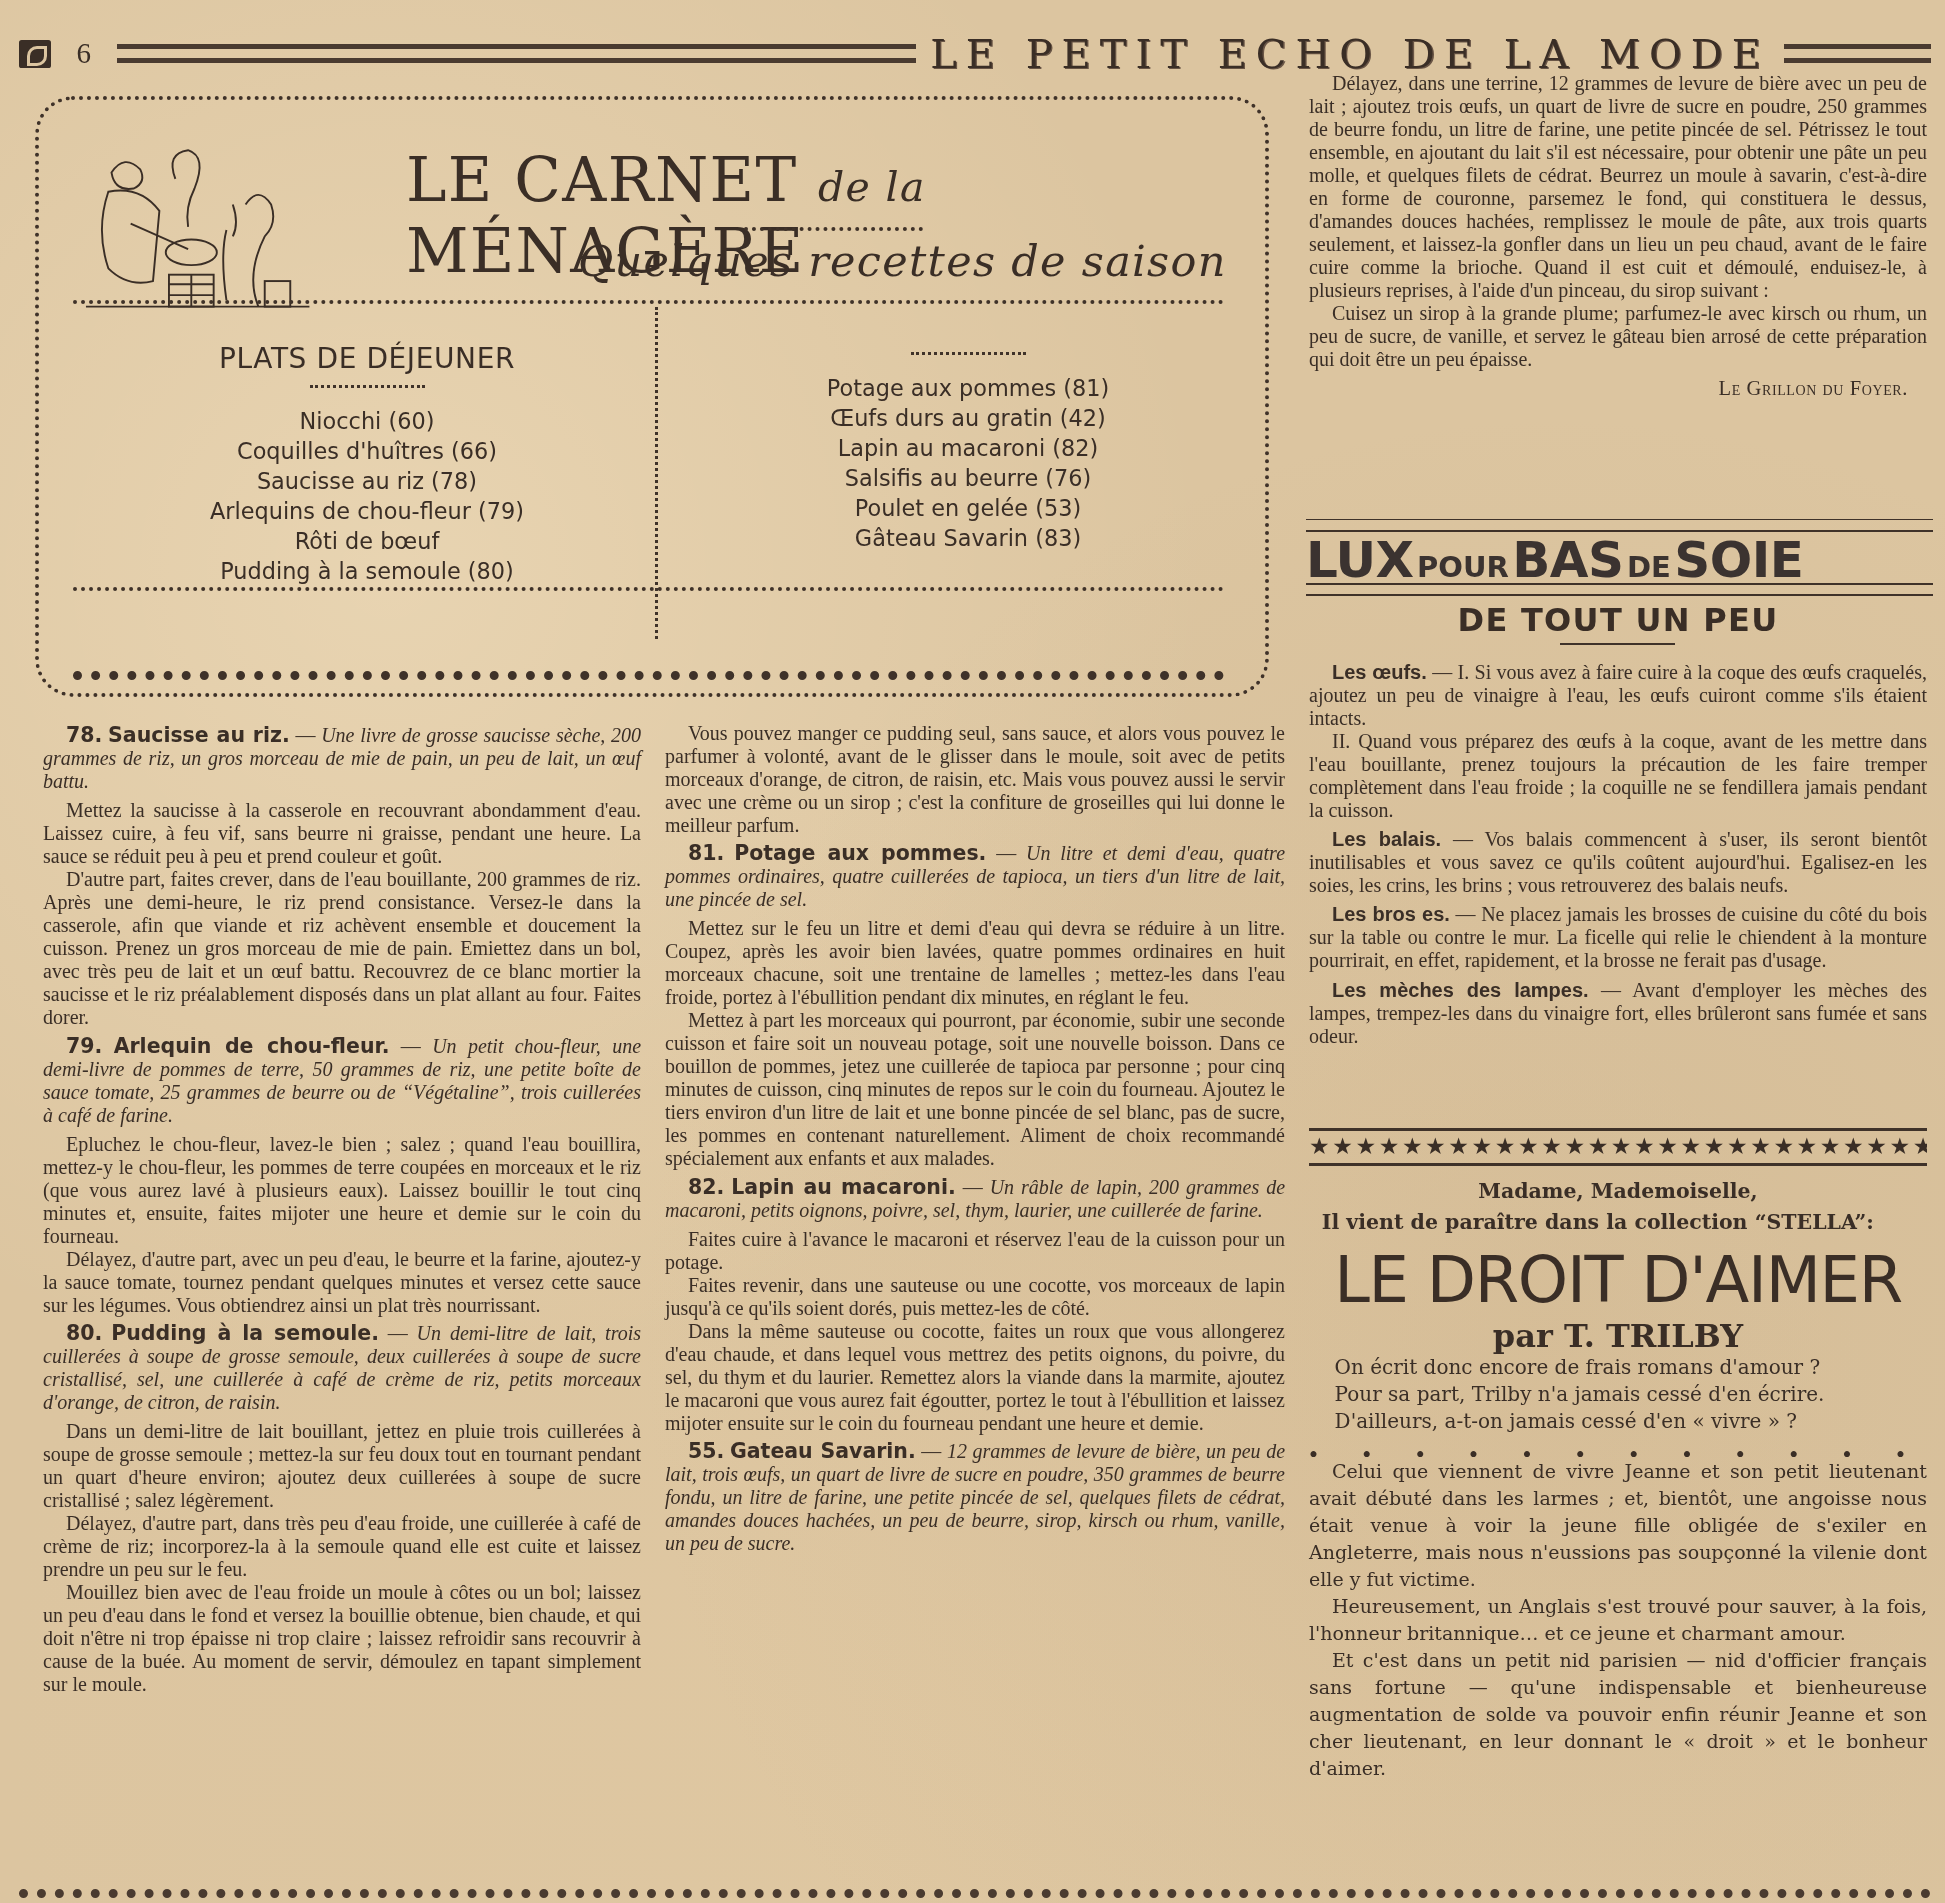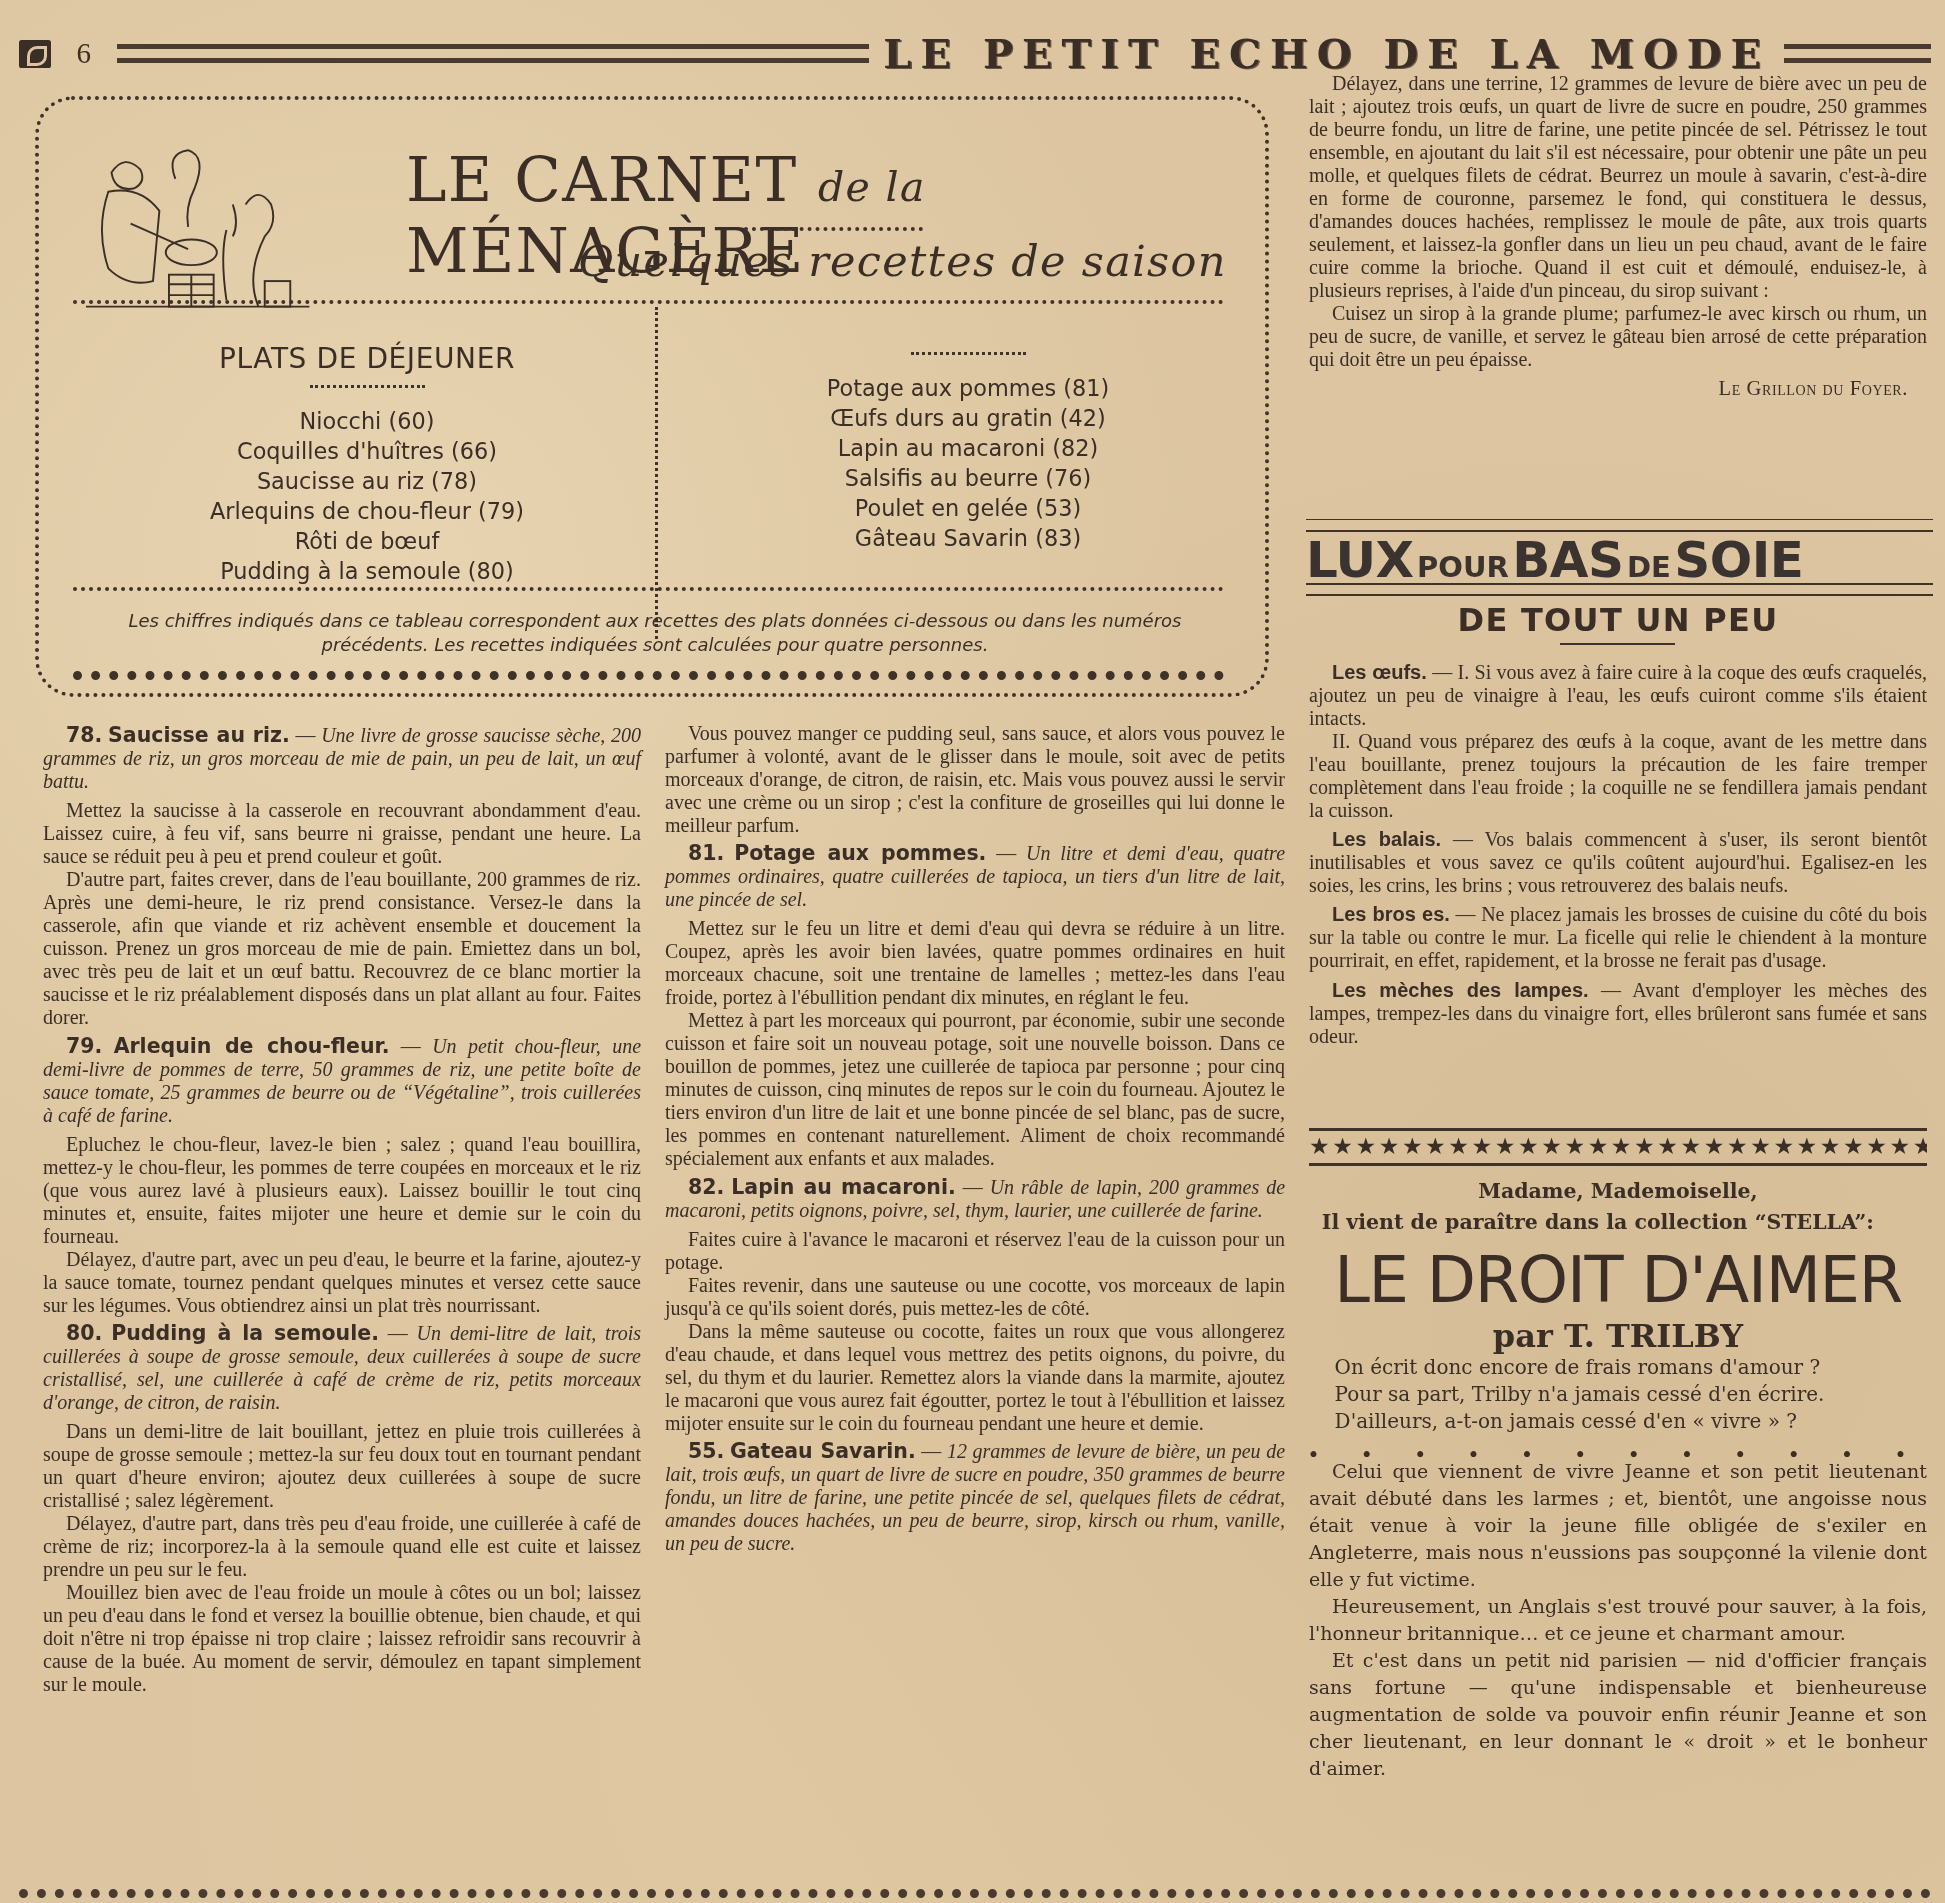--- a/index.html
+++ b/index.html
@@ -18,21 +18,21 @@
   .abs { position: absolute; }
 
   
   .masthead { left: 19px; top: 31px; width: 1912px; height: 45px; display: flex; align-items: center; }
   .page-logo { width: 32px; height: 28px; background: #3a2e26; border-radius: 2.6px; position: relative; margin-right: 25.6px; }
   .page-logo::after { content: ""; position: absolute; left: 7.7px; top: 6.4px; width: 14px; height: 14px; border: 3.2px solid #dcc5a0; border-radius: 50% 0 50% 0; }
   .page-num { font-size: 29px; font-family: "Liberation Serif", serif; margin-right: 25.6px; color: #3a2e26; }
   .rule-double { flex: 1; height: 19px; border-top: 5.8px solid #4a3b30; border-bottom: 5.8px solid #4a3b30; }
   .rule-double.short { flex: 0 0 147px; }
   .mast-title {
-    font-family: "DejaVu Serif", serif; font-weight: bold; font-size: 40px;
+    font-family: "DejaVu Serif", serif; font-weight: normal; font-size: 40px;
     letter-spacing: 9px; margin: 0 14px; color: #3a2e26;
     text-shadow: 1.3px 1.3px 0 #6a5646;
   }
 
   
   .carnet { left: 22px; top: 83px; width: 1260px; height: 639px; }
   .dotbox {
     position: absolute; border: 4.5px dotted #3f3229; border-radius: 38px;
   }
   .carnet-outer { left: 12.8px; top: 12.8px; width: 1234px; height: 601px; }
@@ -169,21 +169,20 @@
     <div class="menu-head-rule"></div>
     <div class="menu-item">Potage aux pommes (81)</div>
     <div class="menu-item">Œufs durs au gratin (42)</div>
     <div class="menu-item">Lapin au macaroni (82)</div>
     <div class="menu-item">Salsifis au beurre (76)</div>
     <div class="menu-item">Poulet en gelée (53)</div>
     <div class="menu-item">Gâteau Savarin (83)</div>
   </div>
 
   <div class="carnet-divider-bot"></div>
-  <div class="carnet-note">Les chiffres indiqués dans ce tableau correspondent aux recettes des plats données ci-dessous ou dans les numéros précédents. Les recettes indiquées sont calculées pour quatre personnes.</div>
   <div class="carnet-divider-foot"></div>
 </div>
 
 <div class="col c1">
   <div class="recipe-head">
     <span class="r-num">78.</span>
     <span class="r-title">Saucisse au riz.</span><span> — </span><span class="r-ing">Une livre de grosse saucisse sèche, 200 grammes de riz, un gros morceau de mie de pain, un peu de lait, un œuf battu.</span>
   </div>
   <p style="margin-top:6.4px">Mettez la saucisse à la casserole en recouvrant abondamment d'eau. Laissez cuire, à feu vif, sans beurre ni graisse, pendant une heure. La sauce se réduit peu à peu et prend couleur et goût.</p>
   <p>D'autre part, faites crever, dans de l'eau bouillante, 200 grammes de riz. Après une demi-heure, le riz prend consistance. Versez-le dans la casserole, afin que viande et riz achèvent ensemble et doucement la cuisson. Prenez un gros morceau de mie de pain. Emiettez dans un bol, avec très peu de lait et un œuf battu. Recouvrez de ce blanc mortier la saucisse et le riz préalablement disposés dans un plat allant au four. Faites dorer.</p>

